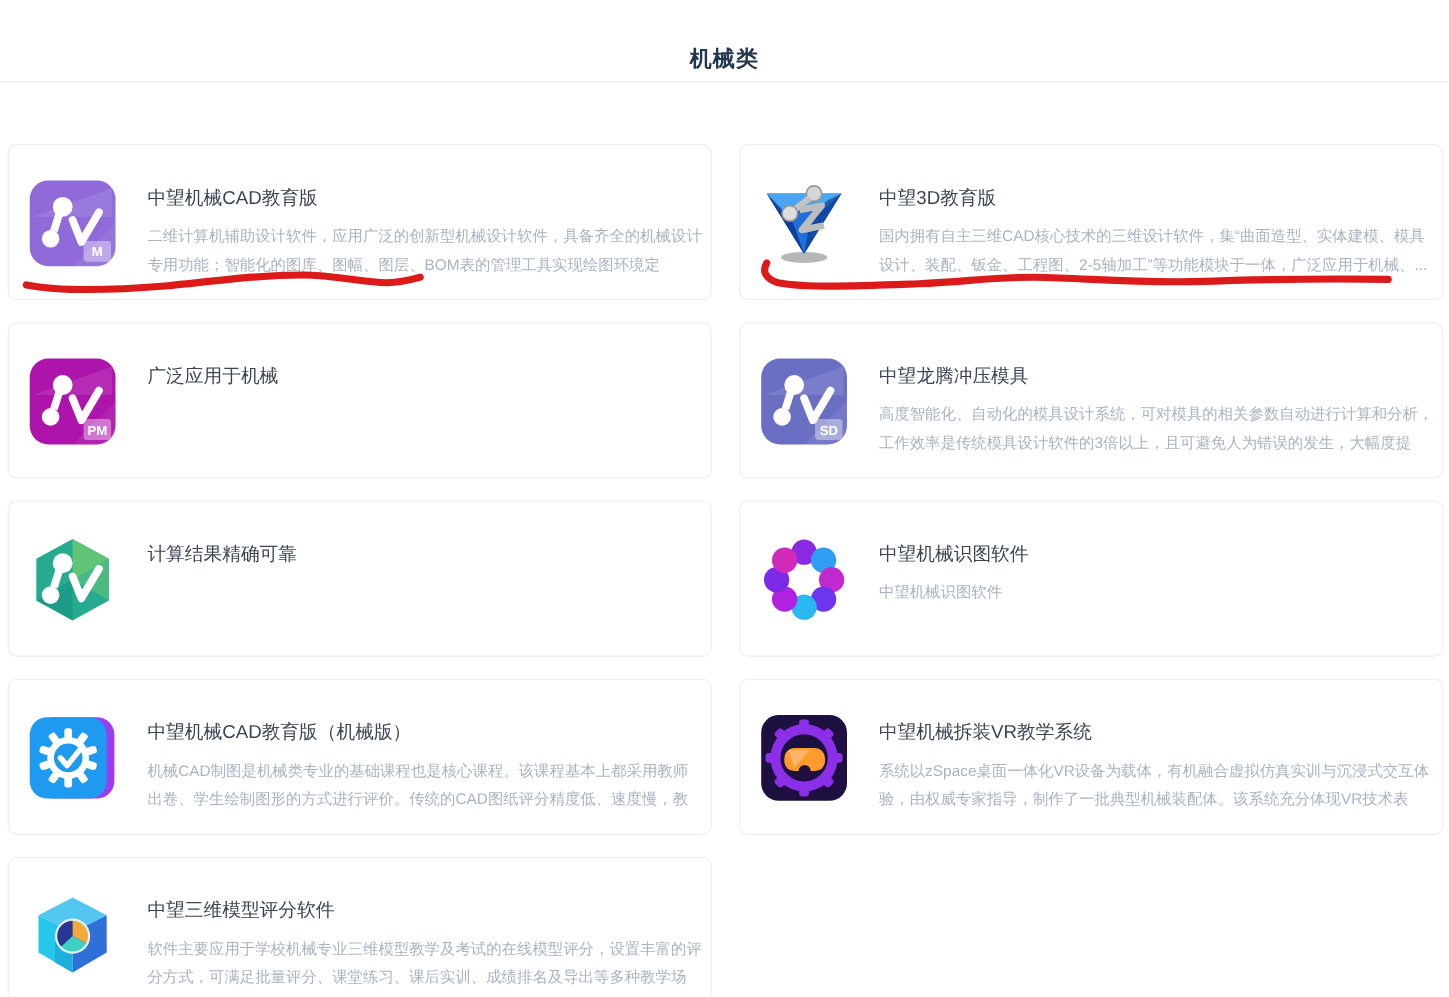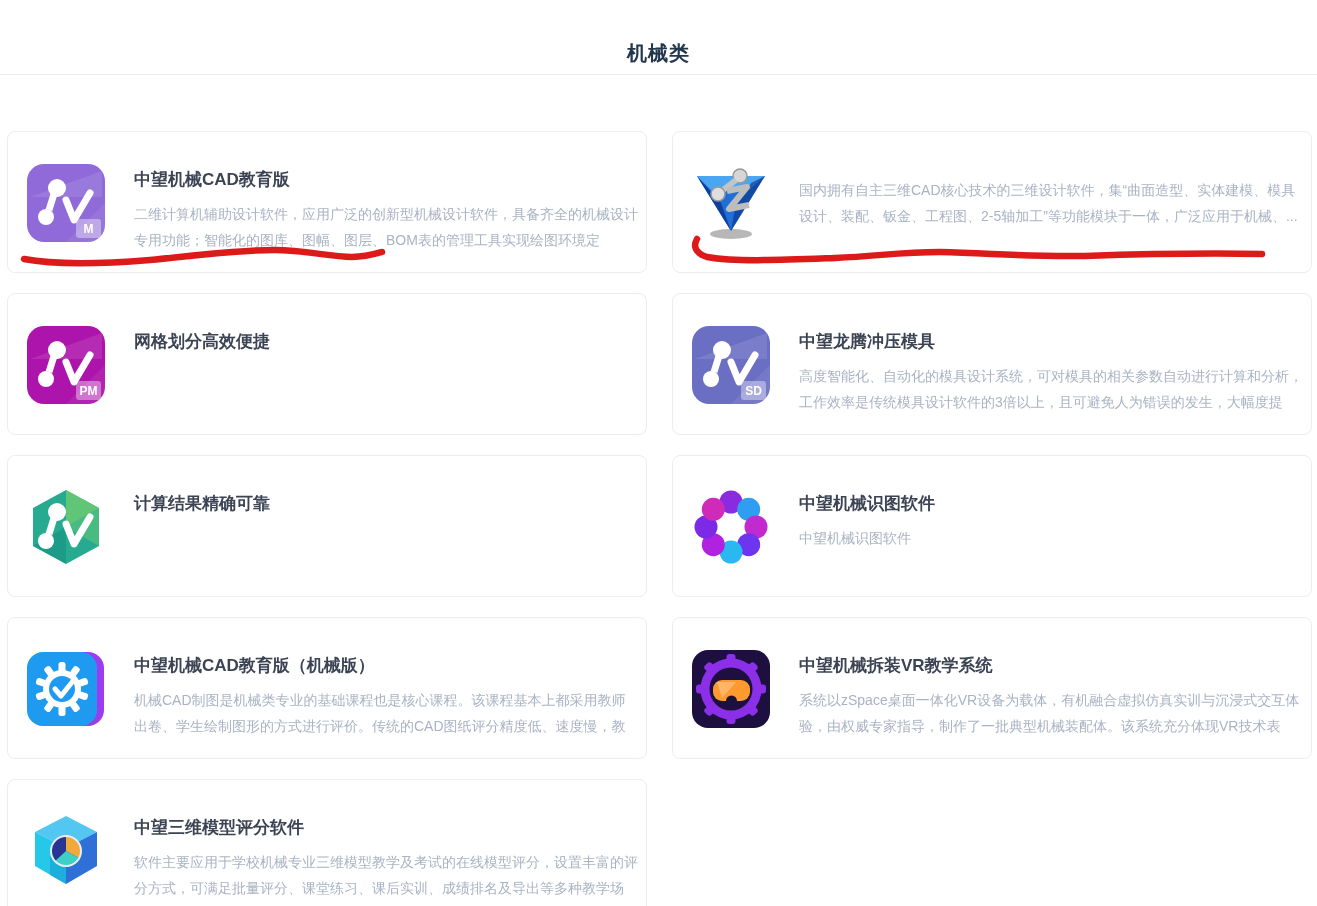--- a/index.html
+++ b/index.html
@@ -22,21 +22,21 @@
   .card{
     position:relative;background:#fff;border:1px solid #ededef;border-radius:8px;
     box-sizing:border-box;cursor:pointer;
   }
   .card-icon{
     position:absolute;left:18px;top:31px;width:80px;height:80px;
   }
   .card-icon svg{display:block;}
   .card-body{position:absolute;left:126px;top:36px;width:505px;}
   .card-title{
-    margin:0;font-size:17px;font-weight:bold;color:#3c4454;line-height:24px;
+    margin:0;font-size:17px;font-weight:normal;color:#3c4454;line-height:24px;
   }
   .card-desc{
     margin:9px 0 0 0;font-size:14px;color:#a9b3c3;line-height:26px;
     max-height:52px;overflow:hidden;
   }
   .marker-overlay{
     position:absolute;left:0;top:0;width:1317px;height:906px;
     pointer-events:none;z-index:5;
   }
 </style>
@@ -75,40 +75,41 @@
           <polygon points="6,13 30,40 40,68" fill="#0d3f9e"></polygon>
           <polygon points="6,13 74,13 58,27 20,27" fill="#4aa6f0"></polygon>
           <polygon points="60,20 74,13 40,68 44,46" fill="#0a2f85" opacity="0.6"></polygon>
           <circle cx="49" cy="13" r="7" fill="#d6d6d6" stroke="#989898" stroke-width="1.5"></circle>
           <line x1="45" y1="17" x2="31" y2="28" stroke="#c4c4c4" stroke-width="6"></line>
           <circle cx="27" cy="31" r="7" fill="#dedede" stroke="#989898" stroke-width="1.5"></circle>
           <path d="M36 28 L56 24 L38 46 L58 42" stroke="#bdbdbd" stroke-width="6" fill="none" stroke-linejoin="round"></path>
         </svg>
       </span>
     <div class="card-body">
+      <h3 class="card-title">中望3D教育版</h3>
       <p class="card-desc">国内拥有自主三维CAD核心技术的三维设计软件，集“曲面造型、实体建模、模具设计、装配、钣金、工程图、2-5轴加工”等功能模块于一体，广泛应用于机械、...</p>
     </div>
   </div>
 
   <div class="card">
     <span class="card-icon">
         <svg width="80" height="80" viewBox="0 0 80 80">
           <rect x="1" y="1" width="78" height="78" rx="17" fill="#ad14ab"></rect>
           <path d="M4 34 L76 8 L76 34 Z" fill="rgba(255,255,255,0.10)"></path>
           <path d="M40 79 L79 40 L79 62 A17 17 0 0 1 62 79 Z" fill="rgba(255,255,255,0.07)"></path>
           <circle cx="31" cy="25" r="9" fill="#ffffff"></circle>
           <circle cx="20" cy="54" r="8" fill="#ffffff"></circle>
           <line x1="28" y1="31" x2="23" y2="47" stroke="#ffffff" stroke-width="7"></line>
           <path d="M40 37 L48 57 L64 30" stroke="#ffffff" stroke-width="7" fill="none" stroke-linecap="round" stroke-linejoin="round"></path>
           <rect x="50" y="56" width="25" height="19" rx="3" fill="rgba(255,255,255,0.38)"></rect>
           <text x="62.5" y="70" font-size="12" font-weight="bold" fill="#ffffff" text-anchor="middle" font-family="Liberation Sans,sans-serif">PM</text>
         </svg>
       </span>
     <div class="card-body">
-      <h3 class="card-title">网格划分高效便捷</h3>
+      <h3 class="card-title">广泛应用于机械</h3>
     </div>
   </div>
 
   <div class="card">
     <span class="card-icon">
         <svg width="80" height="80" viewBox="0 0 80 80">
           <rect x="1" y="1" width="78" height="78" rx="17" fill="#6b6fc4"></rect>
           <path d="M4 34 L76 8 L76 34 Z" fill="rgba(255,255,255,0.10)"></path>
           <path d="M40 79 L79 40 L79 62 A17 17 0 0 1 62 79 Z" fill="rgba(255,255,255,0.07)"></path>
           <circle cx="31" cy="25" r="9" fill="#ffffff"></circle>

